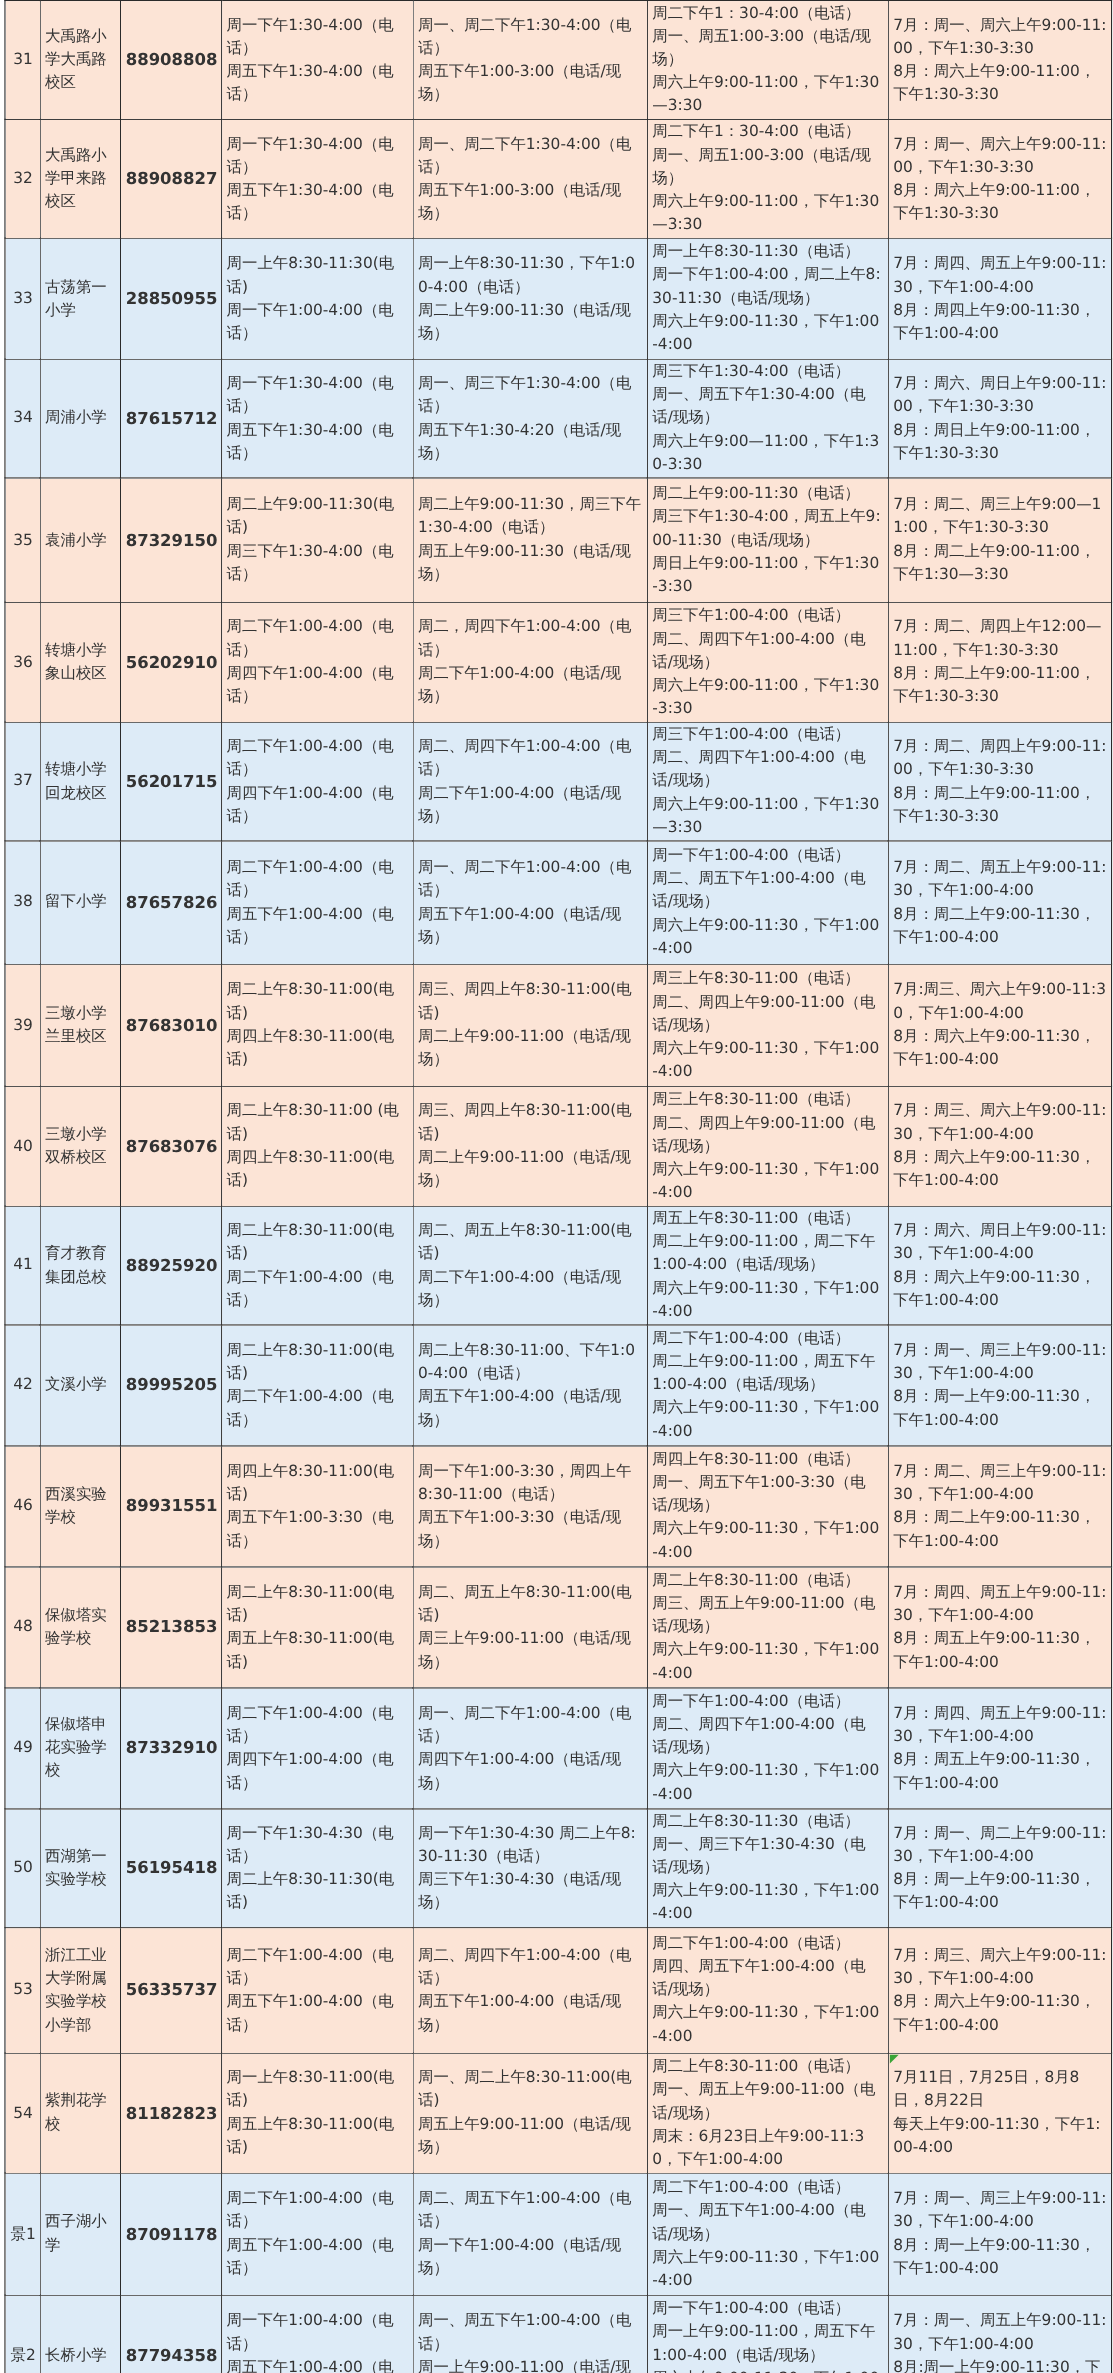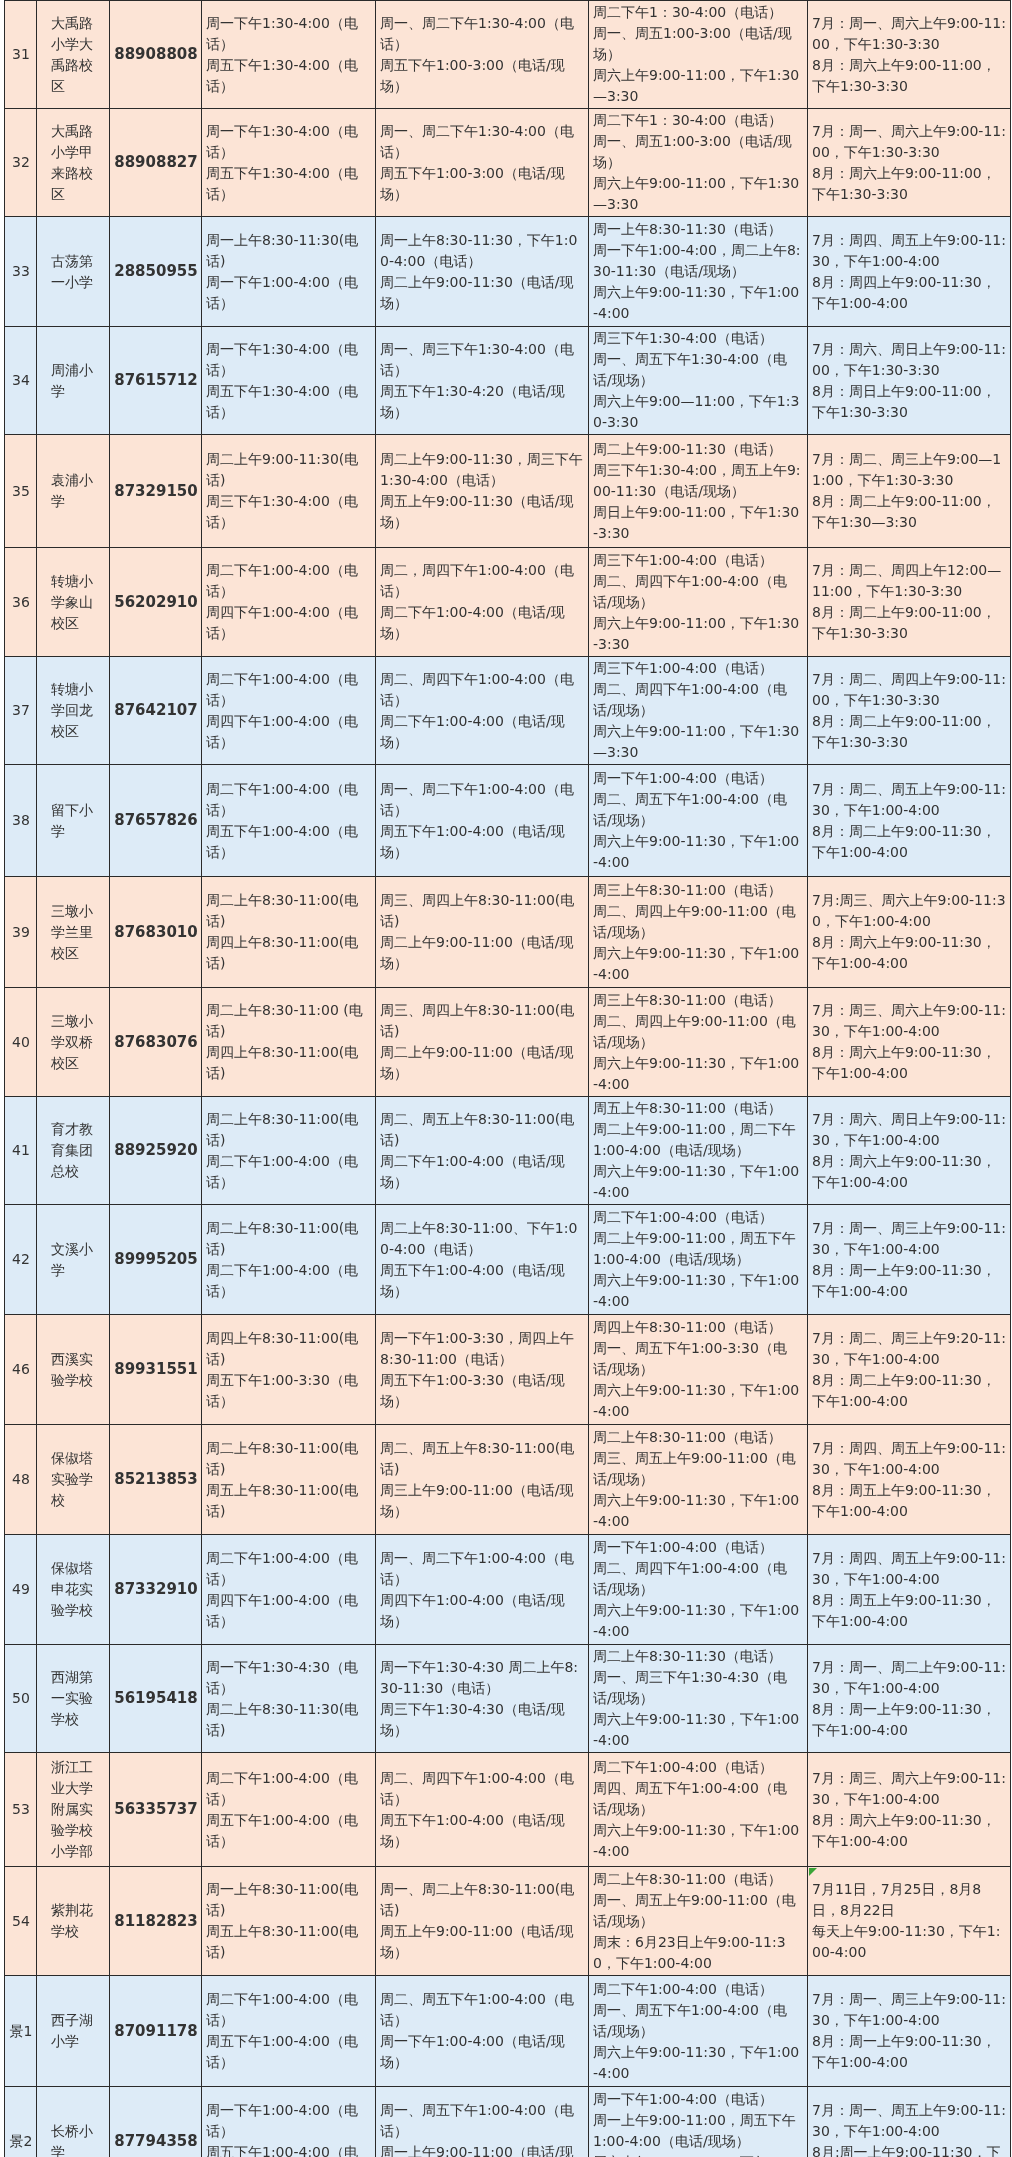--- a/index.html
+++ b/index.html
@@ -2,21 +2,21 @@
 <html><head>
 <meta charset="utf-8">
 <style>
   html,body{margin:0;padding:0;background:#ffffff;}
   body{width:1012px;font-family:"DejaVu Sans","Liberation Sans",sans-serif;color:#333333;}
   table.sched-table{border-collapse:collapse;table-layout:fixed;margin:0 0 0 4px;border:1px solid #1f1f1f;}
   td{border:1px solid #2a2a2a;padding:1px 3px 1px 4px;font-size:14px;line-height:21px;vertical-align:middle;overflow:hidden;position:relative;word-break:break-all;}
   tr.peach td{background:#fce4d6;}
   tr.blue td{background:#ddebf7;}
   td.num{padding-left:2px;padding-right:1px;text-align:center;}
-  td.school{padding-left:14px;}
+  td.school{padding-left:4px;}
   td.phone{text-align:center;font-size:15px;font-weight:bold;}
   .seg{margin:0;}
   .corner-flag{position:absolute;left:1px;top:1px;width:0;height:0;
     border-top:8px solid #3aa437;border-right:8px solid transparent;}
   col.c-num{width:32px;} col.c-school{width:73px;} col.c-phone{width:92px;}
   col.c-s1{width:174px;} col.c-s2{width:213px;} col.c-s3{width:219px;} col.c-s4{width:203px;}
 </style>
 </head>
 <body>
 
@@ -159,21 +159,21 @@
           <div class="seg">周六上午9:00-11:00，下午1:30-3:30</div>
         </td>
     <td class="sched">
           <div class="seg">7月：周二、周四上午12:00—11:00，下午1:30-3:30</div>
           <div class="seg">8月：周二上午9:00-11:00，下午1:30-3:30</div>
         </td>
   </tr>
       <tr class="blue" style="height: 108px;">
     <td class="num">37</td>
     <td class="school">转塘小学回龙校区</td>
-    <td class="phone">87642107</td>
+    <td class="phone">56201715</td>
     <td class="sched">
           <div class="seg">周二下午1:00-4:00（电话）</div>
           <div class="seg">周四下午1:00-4:00（电话）</div>
         </td>
     <td class="sched">
           <div class="seg">周二、周四下午1:00-4:00（电话）</div>
           <div class="seg">周二下午1:00-4:00（电话/现场）</div>
         </td>
     <td class="sched">
           <div class="seg">周三下午1:00-4:00（电话）</div>
@@ -306,21 +306,21 @@
     <td class="sched">
           <div class="seg">周一下午1:00-3:30，周四上午8:30-11:00（电话）</div>
           <div class="seg">周五下午1:00-3:30（电话/现场）</div>
         </td>
     <td class="sched">
           <div class="seg">周四上午8:30-11:00（电话）</div>
           <div class="seg">周一、周五下午1:00-3:30（电话/现场）</div>
           <div class="seg">周六上午9:00-11:30，下午1:00-4:00</div>
         </td>
     <td class="sched">
-          <div class="seg">7月：周二、周三上午9:20-11:30，下午1:00-4:00</div>
+          <div class="seg">7月：周二、周三上午9:00-11:30，下午1:00-4:00</div>
           <div class="seg">8月：周二上午9:00-11:30，下午1:00-4:00</div>
         </td>
   </tr>
       <tr class="peach" style="height: 110px;">
     <td class="num">48</td>
     <td class="school">保俶塔实验学校</td>
     <td class="phone">85213853</td>
     <td class="sched">
           <div class="seg">周二上午8:30-11:00(电话)</div>
           <div class="seg">周五上午8:30-11:00(电话)</div>

